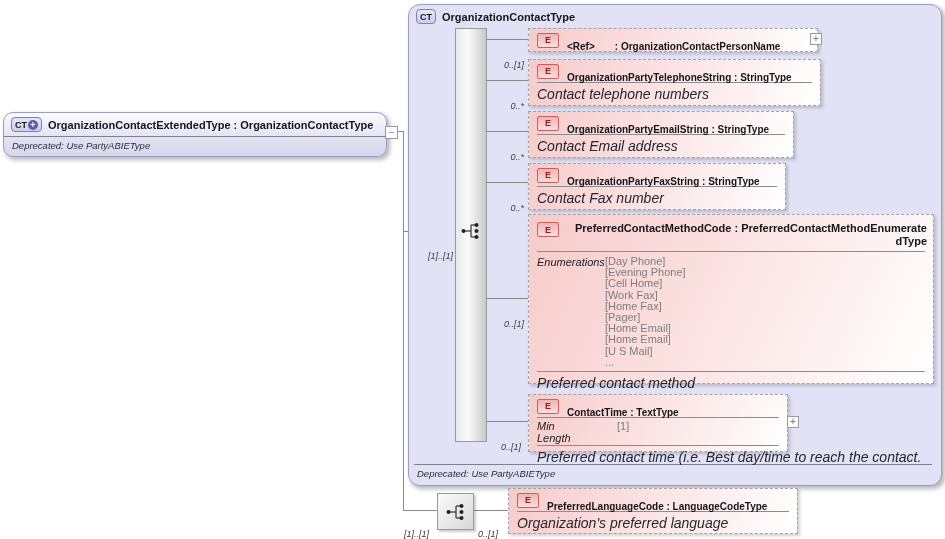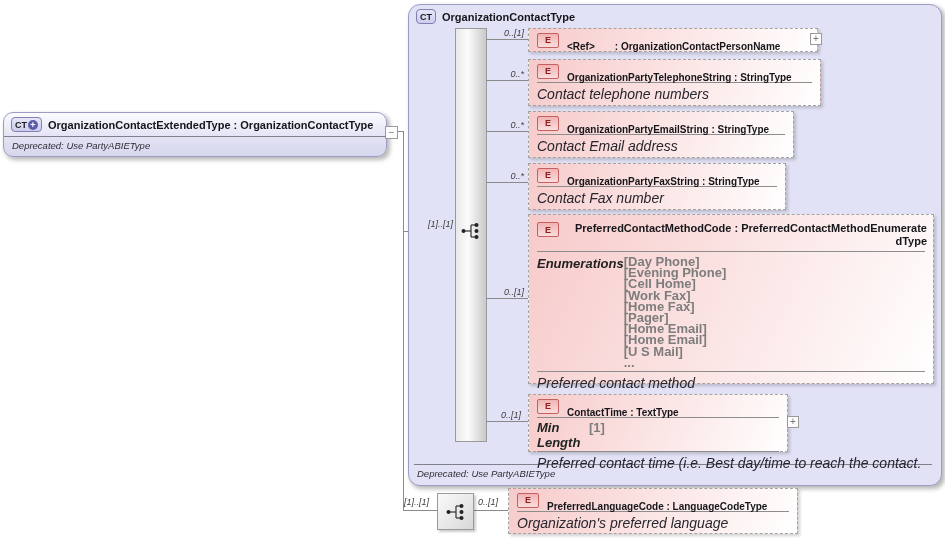--- a/index.html
+++ b/index.html
@@ -1,21 +1,21 @@
 <!DOCTYPE html>
 <html><head>
 <meta charset="utf-8">
 <style>
   html,body{margin:0;padding:0;background:#fff;}
   #stage{position:relative;width:945px;height:539px;background:#ffffff;overflow:hidden;
          font-family:"Liberation Sans","DejaVu Sans",sans-serif;}
 
   
   .line{position:absolute;background:#8a8a8a;}
-  .card{position:absolute;font-style:italic;font-size:9px;color:#3d3d3d;white-space:nowrap;}
+  .card{position:absolute;font-style:italic;font-size:9px;color:#3d3d3d;white-space:nowrap;margin-top:32px;}
   .card.r{text-align:right;}
 
   
   .ctbox{position:absolute;border:1.5px solid #9c9cc4;border-radius:10px;
          box-shadow:2.5px 2.5px 4px rgba(0,0,0,.28);}
   .ctbox.small{background:linear-gradient(180deg,#fbfbff 0%,#e3e3f5 55%,#d6d6ee 100%);}
   .ctbox.big{background:#e2e2f6;border-radius:12px;}
   .ct-title-row{display:flex;align-items:center;gap:6px;height:23px;padding:0 7px;}
   .ct-title{font-weight:bold;font-size:11px;color:#15151a;white-space:nowrap;}
   .ct-note{border-top:1px solid #80808c;font-style:italic;font-size:9.5px;color:#2e2e38;
@@ -39,21 +39,21 @@
   
   .el{position:absolute;border:1px dashed #a3a3a3;
       background:linear-gradient(115deg,#f7caca 0%,#fbe2e2 45%,#ffffff 100%);
       box-shadow:2px 2px 3px rgba(0,0,0,.18);}
   .el-title-row{display:flex;align-items:center;gap:8px;height:22px;padding:0 8px;}
   .el-title{font-weight:bold;font-size:10px;color:#15151a;white-space:nowrap;margin-top:12px;}
   .el-title-wrap{flex:1;text-align:right;font-weight:bold;font-size:11px;color:#15151a;
                  line-height:13px;padding-top:2px;}
   .el-div{border-top:1px solid #8d8d8d;margin:0 8px;}
   .el-annot{font-style:italic;font-size:14px;color:#26262e;padding:3px 8px 0 8px;white-space:nowrap;}
-  .facet-row{display:flex;padding:4px 8px 2px 8px;font-size:13px;font-weight:bold;}
+  .facet-row{display:flex;padding:4px 8px 2px 8px;font-size:11px;}
   .facet-label{font-style:italic;color:#222;flex:0 0 64px;}
   .facet-value{color:#7d7d7d;}
   .enum-list div{color:#7d7d7d;line-height:11.2px;}
 
   
   .xbtn{position:absolute;width:12px;height:12px;background:#fcfcfc;border:1px solid #9a9a9a;
         font-size:10px;line-height:10px;color:#777;display:flex;align-items:center;
         justify-content:center;box-sizing:border-box;}
 
   
@@ -186,21 +186,21 @@
     <div class="el-div" style="margin-top:1px;"></div>
     <div class="el-annot">Preferred contact method</div>
   </div>
 
   <div class="el" style="left:528px;top:394px;width:258px;height:56px;">
     <div class="el-title-row">
       <span class="ebadge">E</span>
       <span class="el-title">ContactTime : TextType</span>
     </div>
     <div class="el-div"></div>
-    <div class="facet-row" style="padding-top:2px;padding-bottom:1px;">
+    <div class="facet-row" style="padding-top:2px;padding-bottom:1px;gap:28px;">
       <span class="facet-label" style="flex:0 0 52px;">Min Length</span>
       <span class="facet-value">[1]</span>
     </div>
     <div class="el-div"></div>
     <div class="el-annot">Preferred contact time (i.e. Best day/time to reach the contact.</div>
   </div>
   <div class="xbtn" style="left:787px;top:416px;">+</div>
 
   <div class="seq-btn" style="left:437px;top:493px;width:35px;height:35px;">
     <svg width="22" height="18" viewBox="0 0 22 18">

